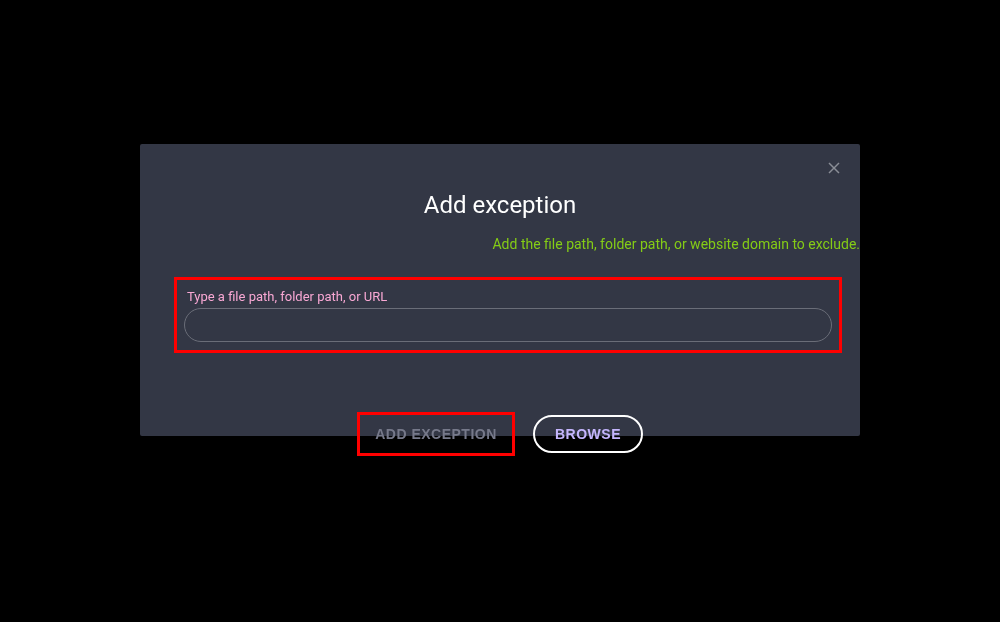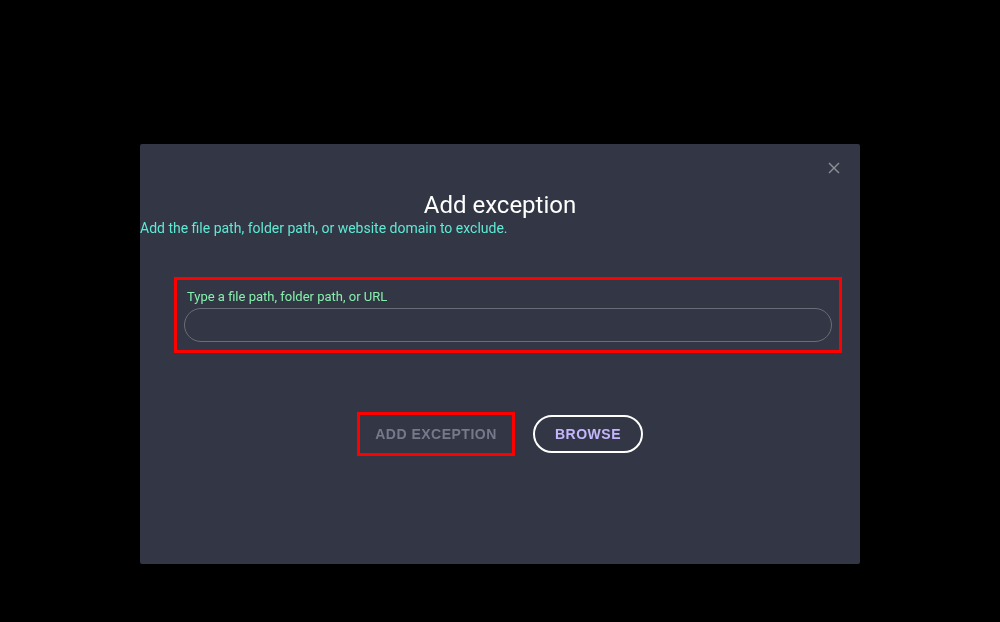--- a/index.html
+++ b/index.html
@@ -13,21 +13,21 @@
       background: #000000;
       font-family: -apple-system, BlinkMacSystemFont, "Segoe UI", Roboto, Helvetica, Arial, sans-serif;
       position: relative;
       overflow: hidden;
     }
     .dialog {
       position: absolute;
       left: 140px;
       top: 144px;
       width: 720px;
-      height: 420px;
+      height: 292px;
       background: #333745;
       border-radius: 2px;
     }
     .close-btn {
       position: absolute;
       top: 16px;
       right: 18px;
       width: 16px;
       height: 16px;
       cursor: pointer;
@@ -37,36 +37,36 @@
       justify-content: center;
     }
     .dialog-title {
       color: #ffffff;
       font-size: 24px;
       font-weight: 400;
       text-align: center;
       margin-top: 47px;
     }
     .dialog-subtitle {
-      color: #5eead4;
+      color: #84cc16;
       font-size: 14px;
       font-weight: 400;
-      text-align: left;
-      margin-top: 1px;
+      text-align: right;
+      margin-top: 17px;
     }
     .input-section {
       position: absolute;
       left: 34px;
       top: 133px;
       width: 668px;
       height: 76px;
       border: 3px solid #ff0000;
     }
     .input-label {
-      color: #86efac;
+      color: #f9a8d4;
       font-size: 13px;
       font-weight: 400;
       margin-left: 10px;
       margin-top: 9px;
     }
     .text-input {
       width: 648px;
       height: 34px;
       margin-left: 7px;
       margin-top: 4px;

